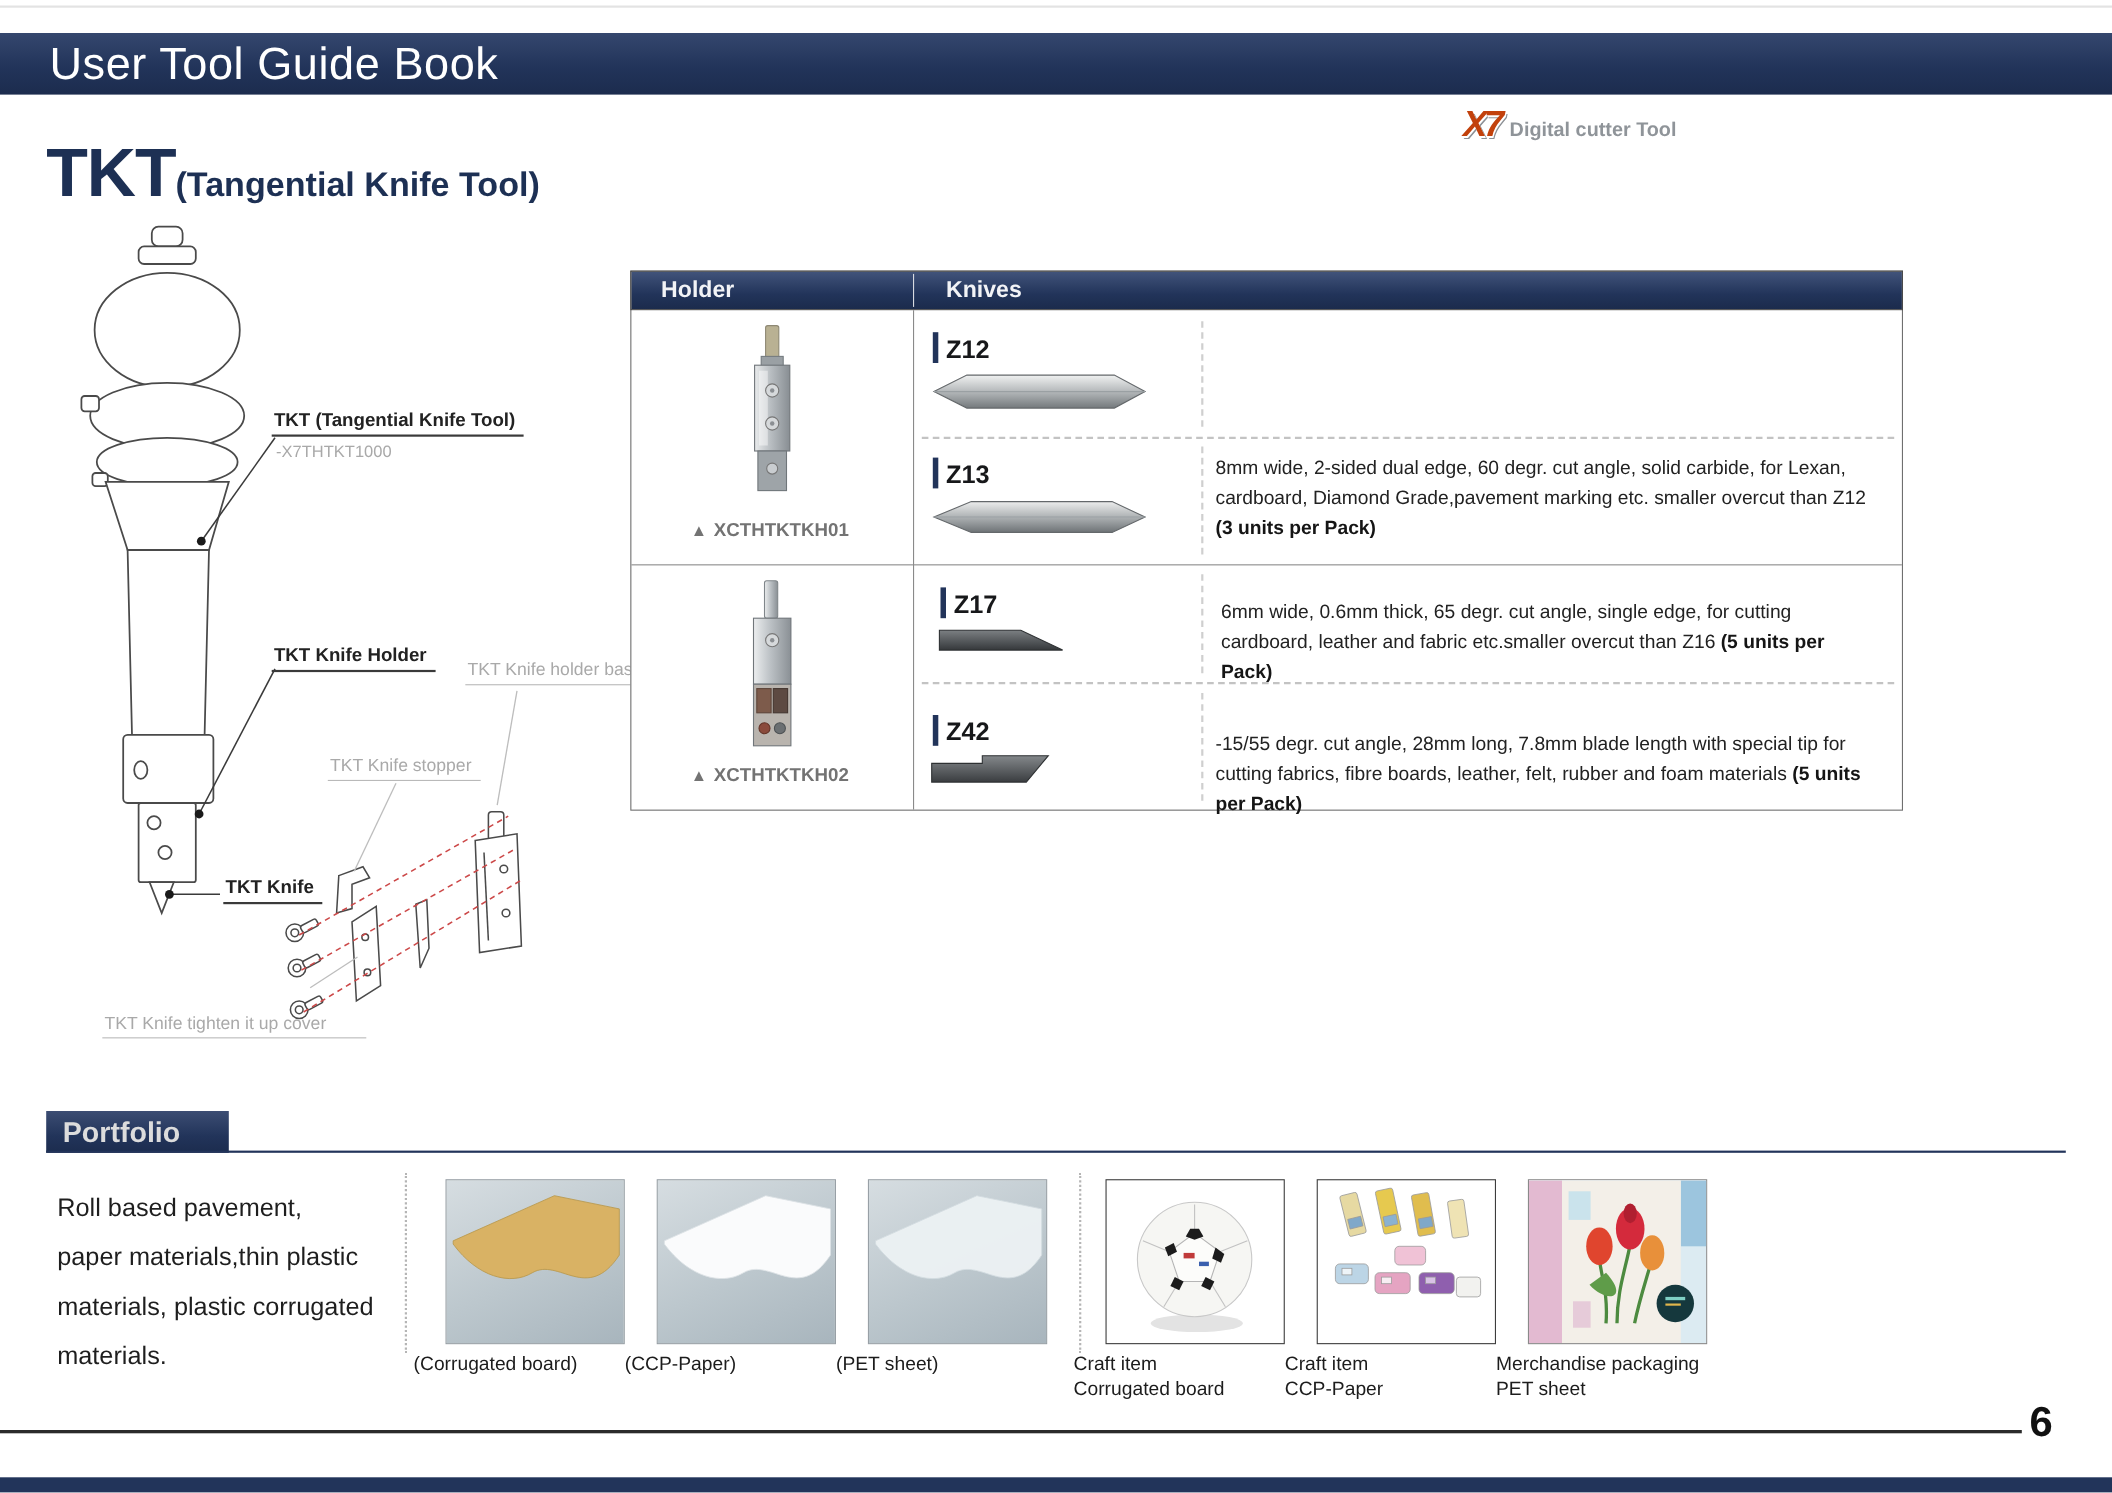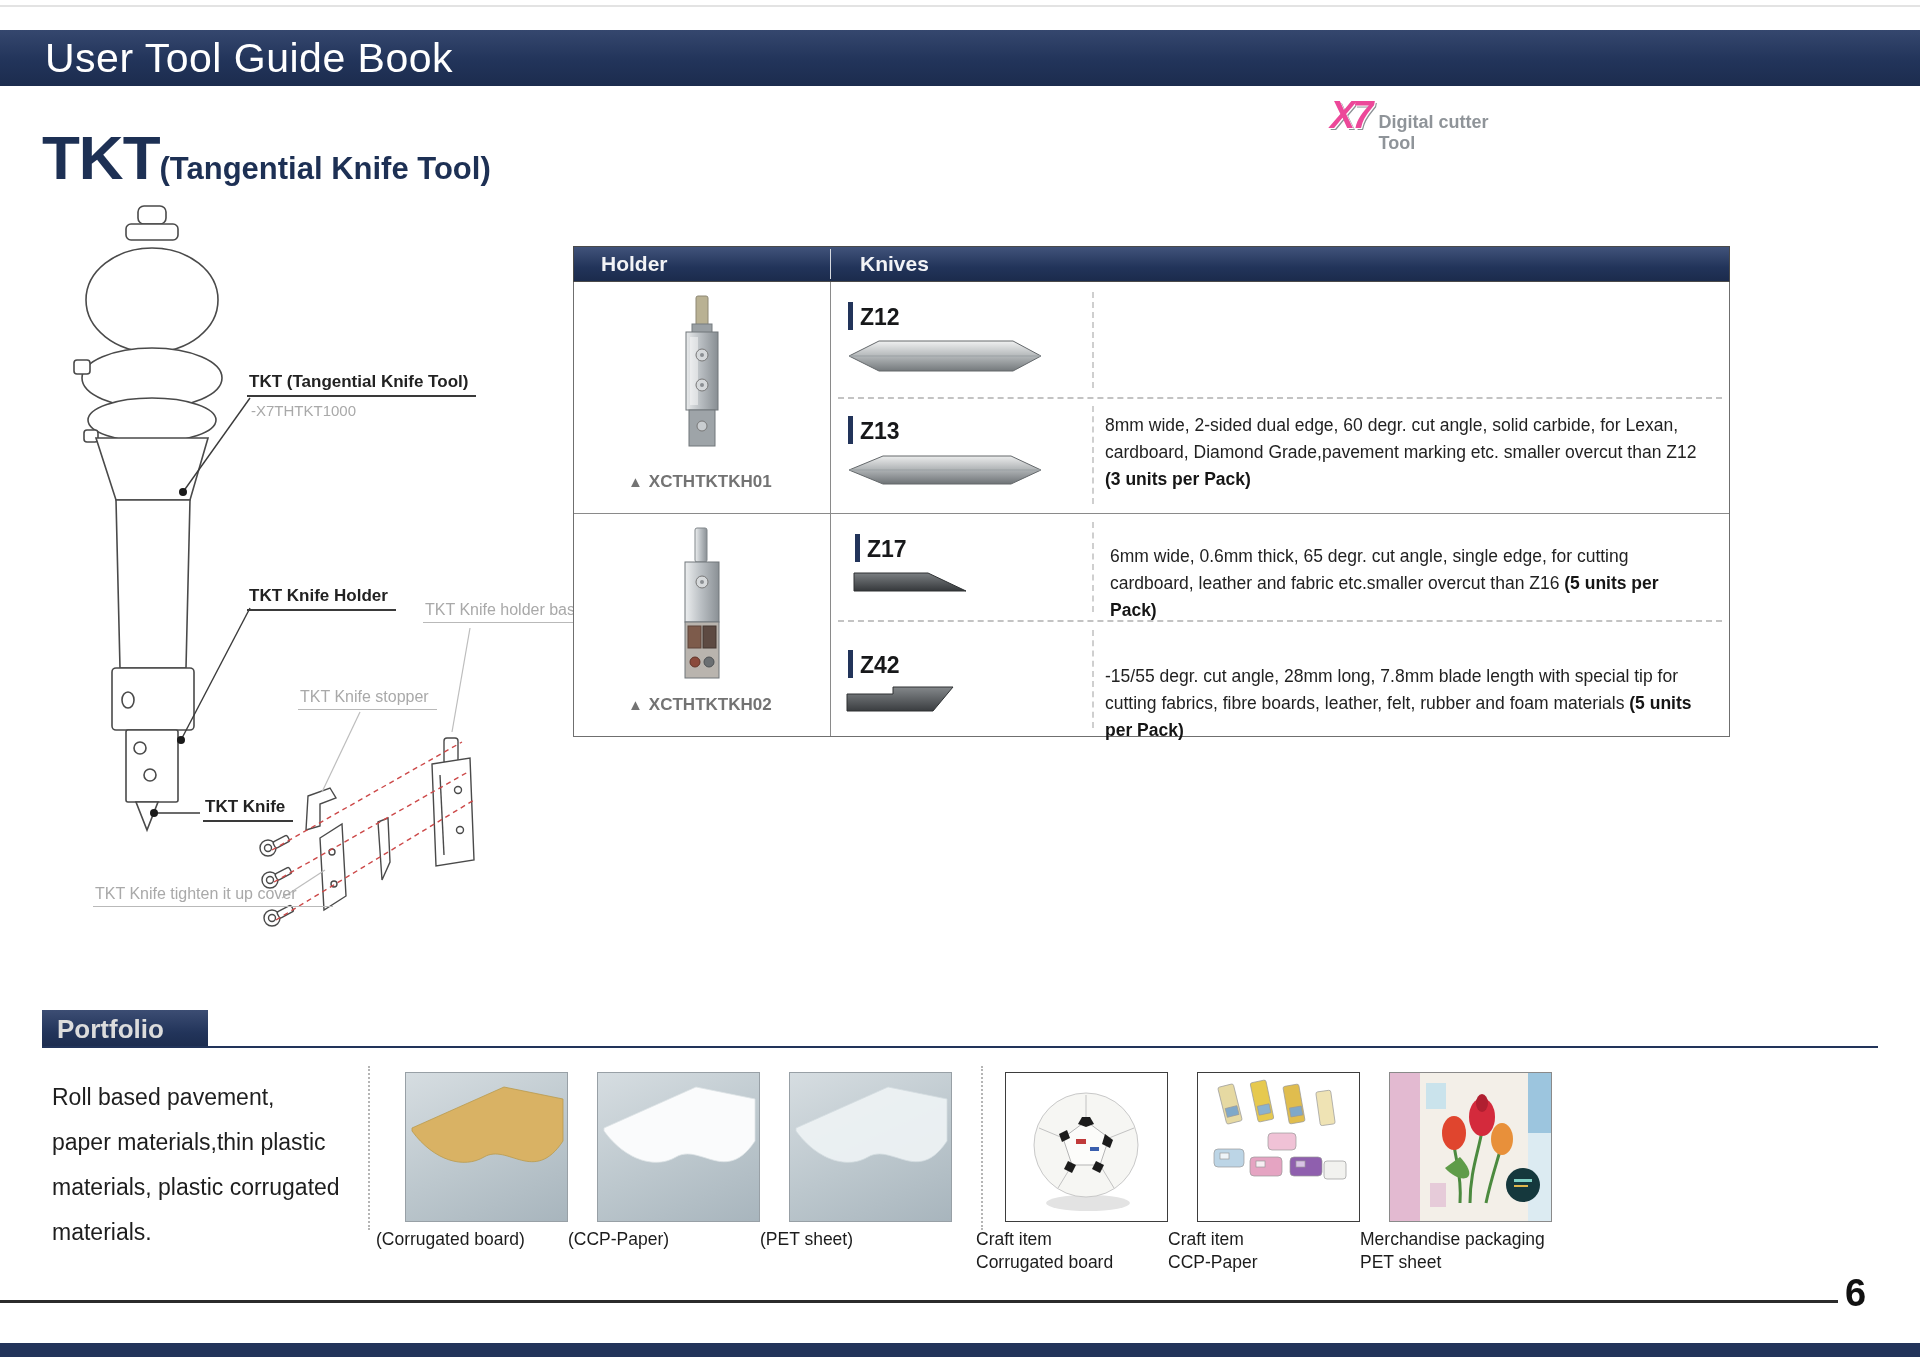--- a/index.html
+++ b/index.html
@@ -9,21 +9,21 @@
 
   
   .top-hairline{left:0;top:5px;width:1920px;height:2px;background:#e3e3e3;}
   .header-bar{left:0;top:30px;width:1920px;height:56px;
     background:linear-gradient(#35476e,#22345a 55%,#1c2c4e);}
   .header-title{left:45px;top:30px;height:56px;line-height:56px;color:#ffffff;
     font-size:41px;font-weight:400;letter-spacing:0.5px;}
 
   
   .brand{top:94px;left:1330px;width:200px;display:flex;align-items:baseline;}
-  .brand-logo{font-size:38px;font-weight:800;font-style:italic;color:#ec4899;
+  .brand-logo{font-size:33px;font-weight:800;font-style:italic;color:#c2410c;
     letter-spacing:-3px;text-shadow:1px 1px 0 #ffffff,2px 2px 0 #8b8f94;}
   .brand-tagline{font-size:18px;font-weight:700;color:#8f9499;margin-left:8px;}
 
   
   .page-title{left:42px;top:122px;display:flex;align-items:baseline;color:#1d3054;}
   .page-title .main{font-size:62px;font-weight:800;letter-spacing:-1px;}
   .page-title .sub{font-size:31px;font-weight:700;}
 
   
   .dlabel{font-size:17px;color:#222;font-weight:700;border-bottom:2px solid #3a3a3a;
@@ -148,21 +148,21 @@
       <circle cx="154" cy="813" r="4"></circle>
     </g>
   </svg>
 
   <div class="abs dlabel" style="left:247px;top:372px">TKT (Tangential Knife Tool)</div>
   <div class="abs dcode" style="left:251px;top:402px">-X7THTKT1000</div>
   <div class="abs dlabel" style="left:247px;top:586px">TKT Knife Holder</div>
   <div class="abs dlabel muted" style="left:423px;top:601px">TKT Knife holder base</div>
   <div class="abs dlabel muted" style="left:298px;top:688px">TKT Knife stopper</div>
   <div class="abs dlabel" style="left:203px;top:797px">TKT Knife</div>
-  <div class="abs dlabel muted" style="left:93px;top:885px;padding-right:36px">TKT Knife tighten it up cover</div>
+  <div class="abs dlabel muted" style="left:93px;top:922px;padding-right:36px">TKT Knife tighten it up cover</div>
 
   <div class="abs ttable"></div>
   <div class="abs thead"></div>
   <div class="abs thead-cell" style="left:601px;top:246px">Holder</div>
   <div class="abs thead-cell" style="left:860px;top:246px">Knives</div>
   <div class="abs thead-div"></div>
   <div class="abs col-div"></div>
   <div class="abs row-div"></div>
   <div class="abs dash-h" style="left:838px;top:397px;width:884px"></div>
   <div class="abs dash-h" style="left:838px;top:620px;width:884px"></div>

